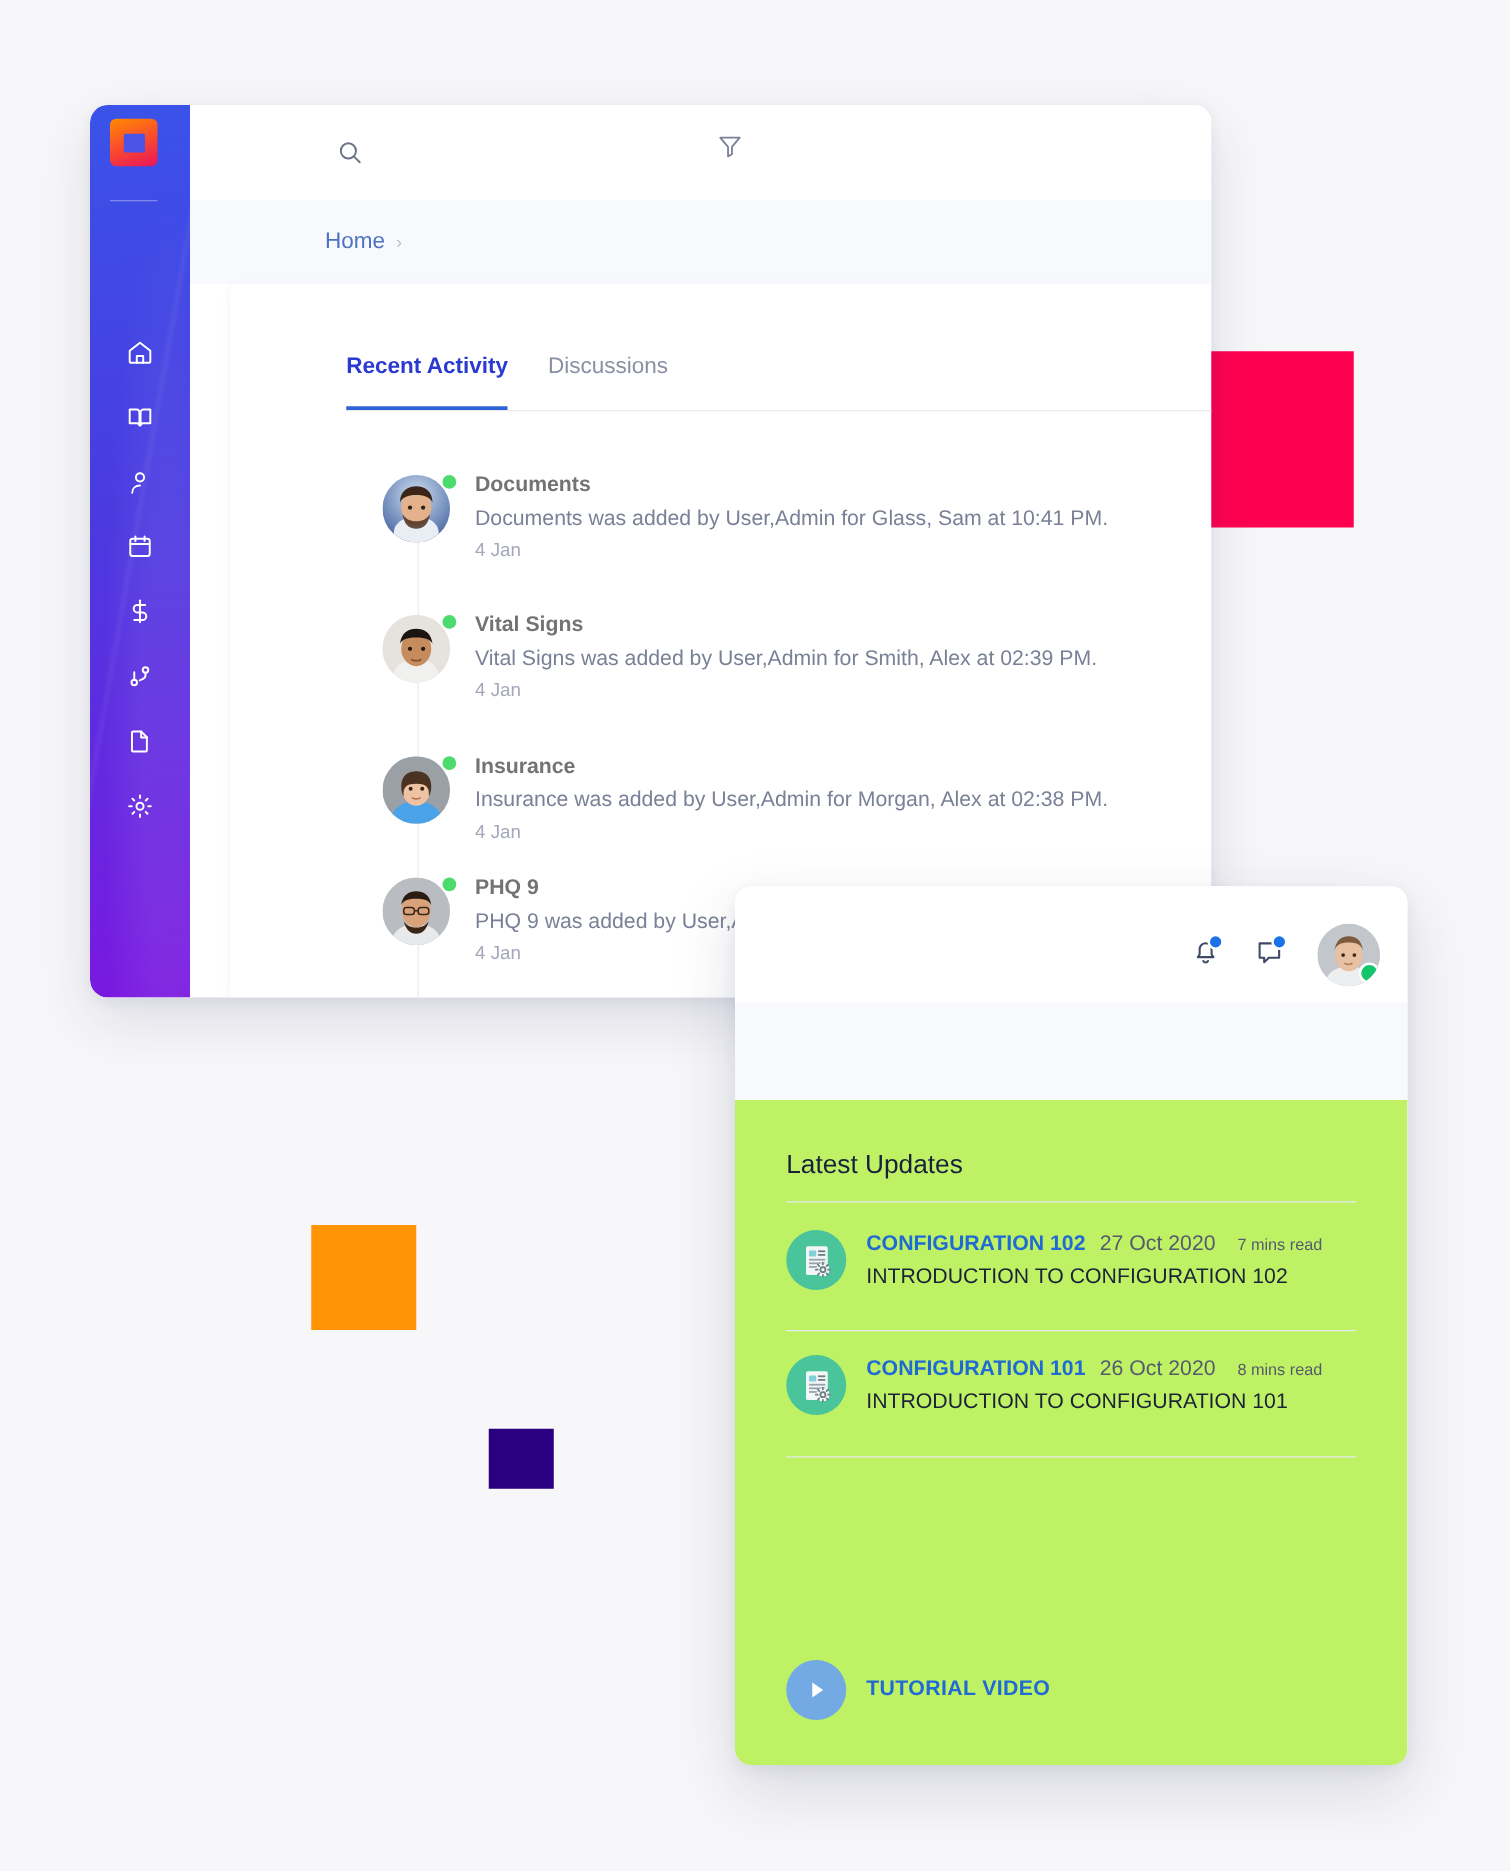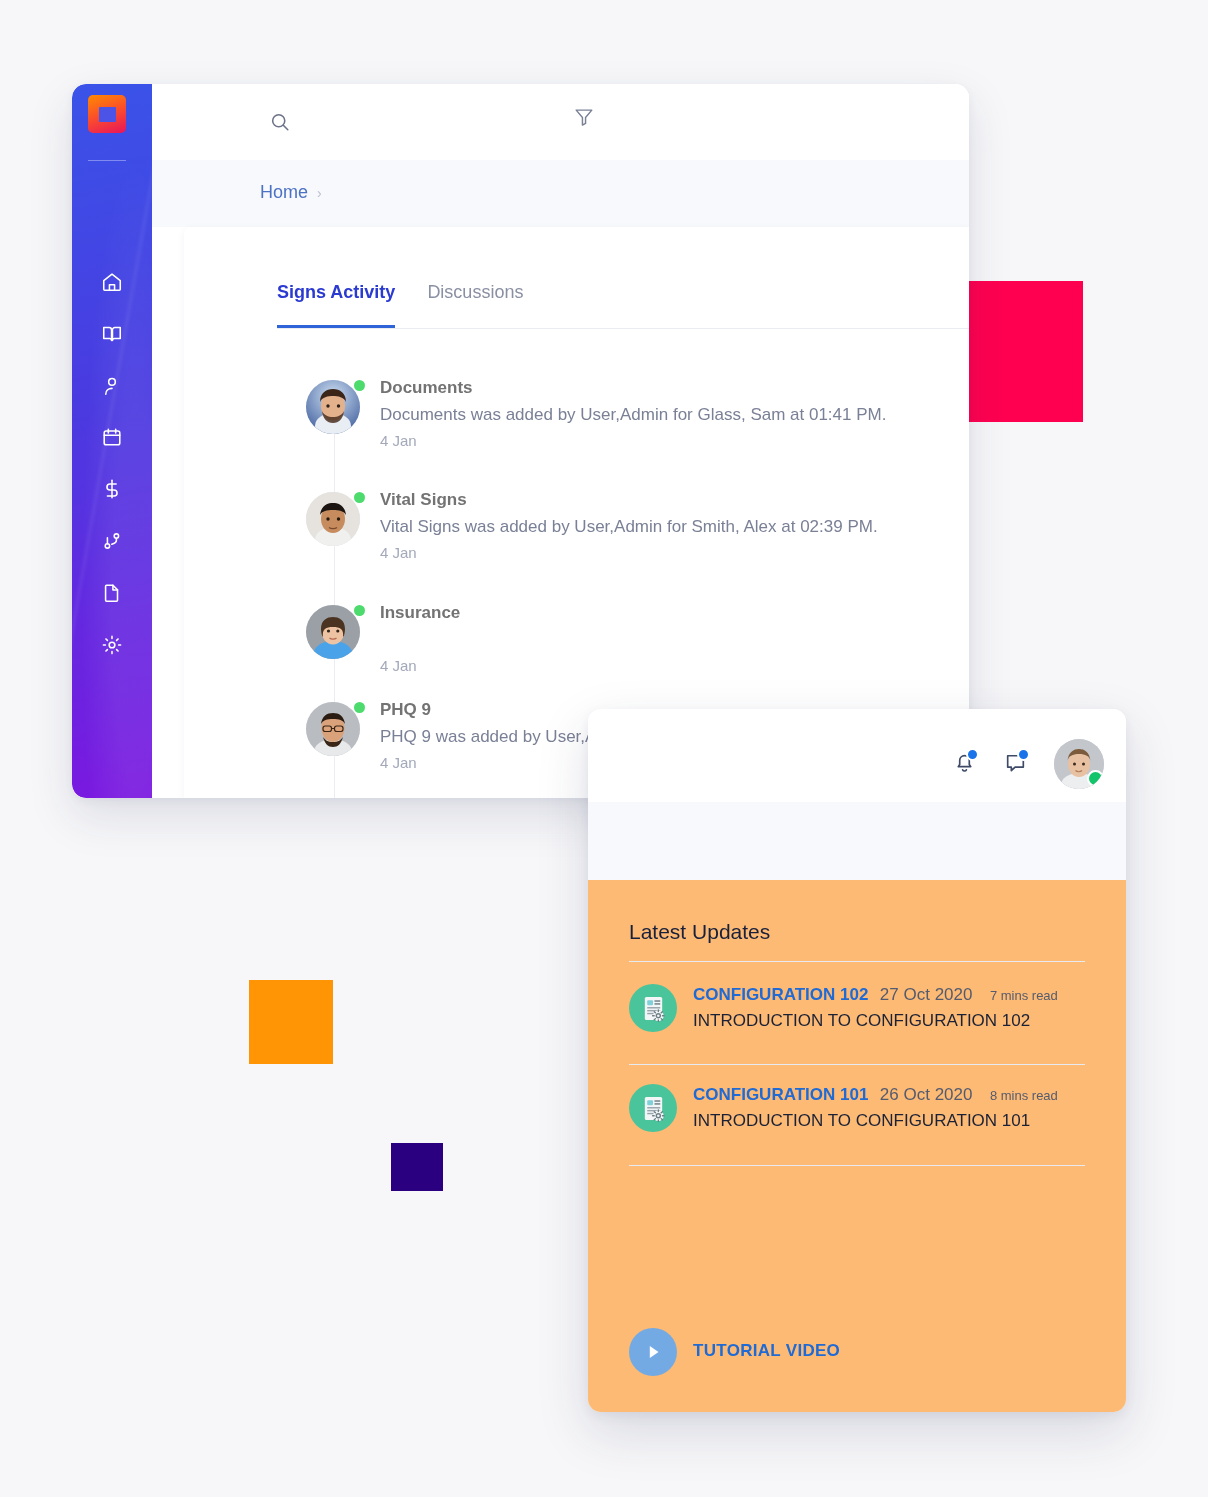--- a/index.html
+++ b/index.html
@@ -130,21 +130,21 @@
   }
   #rp-avatar{
     position:relative;width:50px;height:50px;border-radius:50%;overflow:hidden;
     background:#cfd3da;cursor:pointer;
   }
   #rp-avatar-online{
     position:absolute;right:0px;bottom:2px;width:13px;height:13px;border-radius:50%;
     background:#14c46a;border:2px solid #fff;
   }
   #rp-strip{position:absolute;left:0;top:93px;width:100%;height:78px;background:#f8f9fc;}
-  #rp-body{position:absolute;left:0;top:171px;width:100%;bottom:0;background:#fdba74;}
+  #rp-body{position:absolute;left:0;top:171px;width:100%;bottom:0;background:#bef264;}
 
   #latest-title{position:absolute;left:41px;top:40px;font-size:21px;color:#18203c;}
   .rp-divider{position:absolute;left:41px;width:456px;height:1px;background:#e8eaf1;}
 
   .update-row{position:absolute;left:41px;width:460px;height:82px;}
   .cfg-icon{
     position:absolute;left:0;top:4px;width:48px;height:48px;border-radius:50%;
     background:#49c49b;display:flex;align-items:center;justify-content:center;
   }
   .update-line1{position:absolute;left:64px;top:5px;white-space:nowrap;}
@@ -242,21 +242,21 @@
 
   <div id="breadcrumb-bar">
     <div id="breadcrumb">
       <span class="crumb">Home</span>
       <span class="chev">›</span>
     </div>
   </div>
 
   <div id="content-card">
     <div id="tabs">
-      <div class="tab active">Signs Activity</div>
+      <div class="tab active">Recent Activity</div>
       <div class="tab">Discussions</div>
     </div>
     <div id="tab-underline"></div>
 
     <div id="activity-feed">
       <div id="timeline-line"></div>
 
       <div class="activity-row" style="top:28px">
         <div class="av-wrap">
           <div class="avatar">
@@ -272,21 +272,21 @@
               <ellipse cx="27" cy="26" rx="12" ry="14.5" fill="#e3b18c"></ellipse>
               <path d="M14 22c0-9 6-13 13-13s13 4 13 13c-2-5-8-6-13-6s-11 1-13 6z" fill="#3b2418"></path>
               <path d="M16 31c1 8 5 12 11 12s10-4 11-12c-2 4-6 6-11 6s-9-2-11-6z" fill="#4b3020" opacity=".85"></path>
               <circle cx="22" cy="26" r="1.7" fill="#2d2018"></circle>
                 <circle cx="32.5" cy="26" r="1.7" fill="#2d2018"></circle>
             </svg>
           </div>
           <div class="status-dot"></div>
         </div>
         <div class="act-title">Documents</div>
-        <div class="act-desc">Documents was added by User,Admin for Glass, Sam at 01:41 PM.</div>
+        <div class="act-desc">Documents was added by User,Admin for Glass, Sam at 10:41 PM.</div>
         <div class="act-date">4 Jan</div>
       </div>
 
       <div class="activity-row" style="top:140px">
         <div class="av-wrap">
           <div class="avatar">
             <svg class="face" viewBox="0 0 54 54">
               <rect width="54" height="54" fill="#e6e3de"></rect>
               <ellipse cx="27" cy="48" rx="18" ry="13" fill="#f0f0ee"></ellipse>
               <ellipse cx="27" cy="27" rx="12" ry="14" fill="#c68c5e"></ellipse>
@@ -312,20 +312,21 @@
               <ellipse cx="27" cy="26" rx="11.5" ry="13.5" fill="#eec3a3"></ellipse>
               <path d="M15 24c0-9 6-12 12-12s12 3 12 12c0 4-1 7-2 8 1-8-3-10-10-10s-11 2-10 10c-1-1-2-4-2-8z" fill="#4a3320"></path>
               <circle cx="22.5" cy="26" r="1.6" fill="#33251a"></circle>
                 <circle cx="31.8" cy="26" r="1.6" fill="#33251a"></circle>
               <path d="M23.5 33c1.8 1.6 5.2 1.6 7 0" stroke="#b5664f" stroke-width="1.3" fill="none"></path>
             </svg>
           </div>
           <div class="status-dot"></div>
         </div>
         <div class="act-title">Insurance</div>
+        <div class="act-desc">Insurance was added by User,Admin for Morgan, Alex at 02:38 PM.</div>
         <div class="act-date">4 Jan</div>
       </div>
 
       <div class="activity-row" style="top:350px">
         <div class="av-wrap">
           <div class="avatar">
             <svg class="face" viewBox="0 0 54 54">
               <rect width="54" height="54" fill="#b9bcc0"></rect>
               <ellipse cx="27" cy="50" rx="19" ry="13" fill="#e8e9ea"></ellipse>
               <ellipse cx="27" cy="26" rx="11.5" ry="14" fill="#d9a27a"></ellipse>

